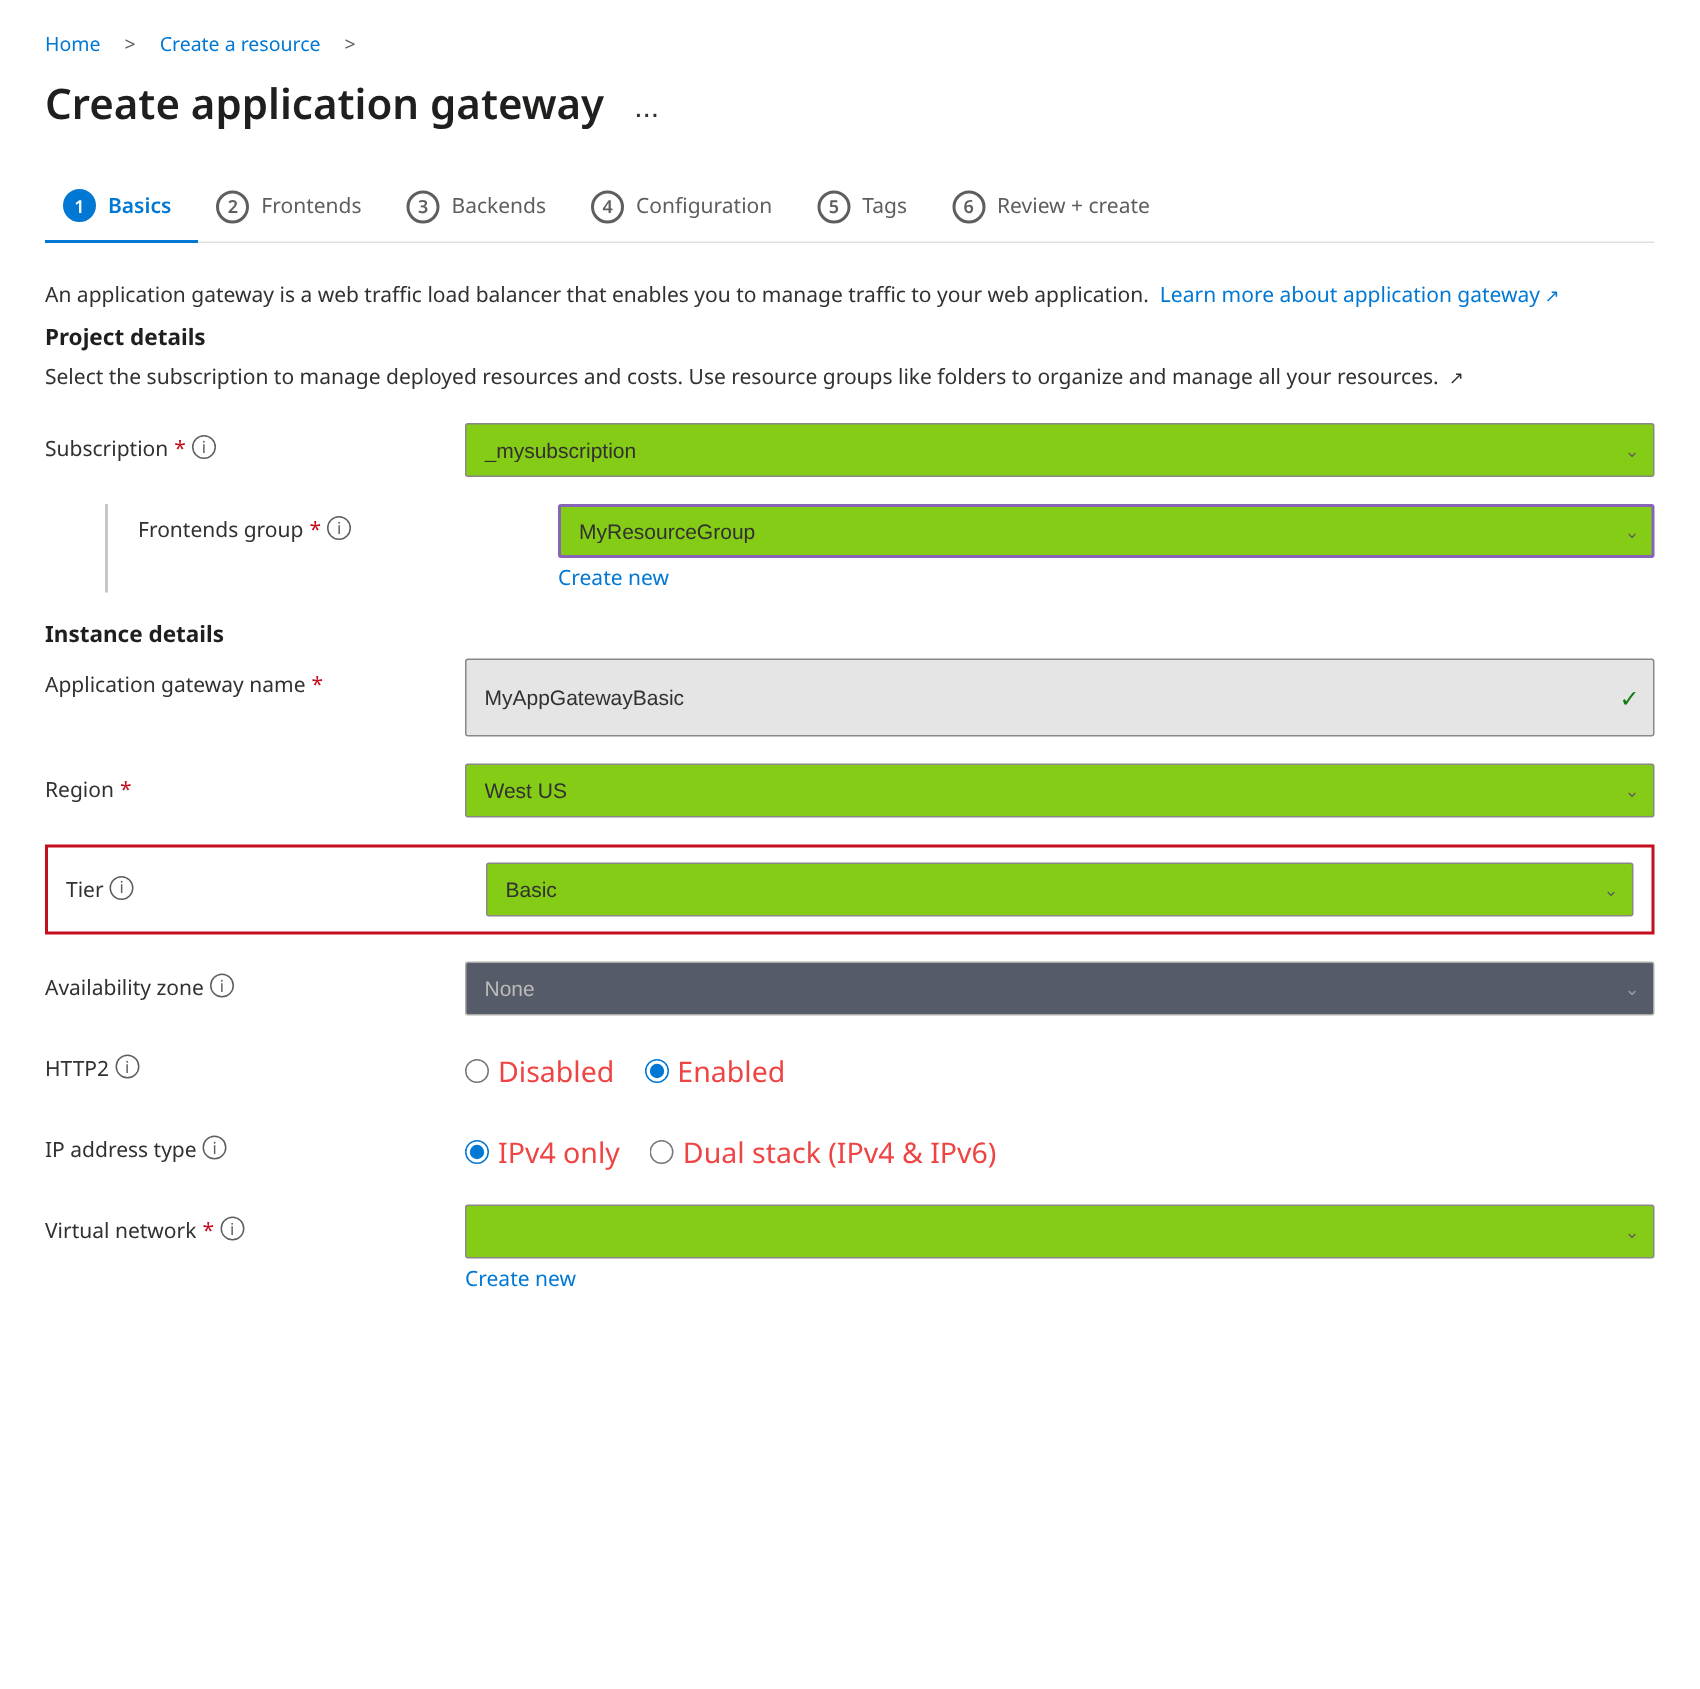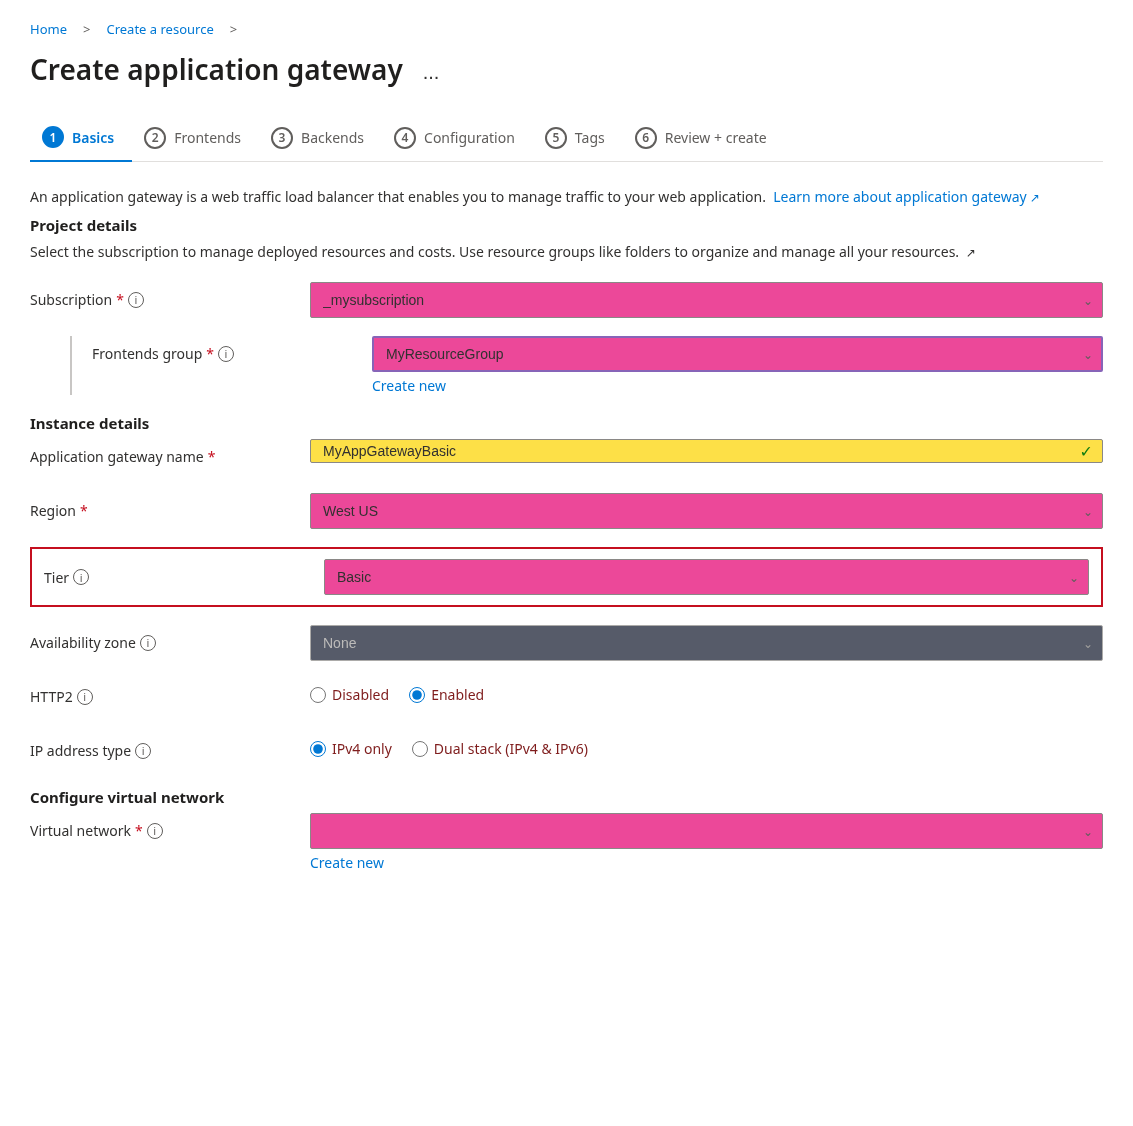--- a/index.html
+++ b/index.html
@@ -118,21 +118,21 @@
       display: flex;
       align-items: flex-start;
       margin-bottom: 18px;
       min-height: 36px;
     }
     .form-label-col {
       width: 280px;
       min-width: 280px;
       padding-top: 8px;
       display: flex;
-      align-items: center;
+      align-items: flex-start;
       gap: 4px;
       font-size: 14px;
       color: #323130;
     }
     .required-star {
       color: #c50f1f;
       font-size: 14px;
     }
     .info-icon {
       display: inline-flex;
@@ -151,21 +151,21 @@
       flex: 1;
     }
     .select-wrapper {
       position: relative;
       width: 100%;
     }
     .select-field {
       width: 100%;
       height: 36px;
       border: 1px solid #8a8886;
-      background: #ec4899;
+      background: #84cc16;
       padding: 0 32px 0 12px;
       font-size: 14px;
       color: #323130;
       appearance: none;
       -webkit-appearance: none;
       cursor: pointer;
       border-radius: 2px;
     }
     .select-field.disabled {
       background: #0f172a;
@@ -180,23 +180,23 @@
       position: absolute;
       right: 10px;
       top: 50%;
       transform: translateY(-50%);
       pointer-events: none;
       font-size: 12px;
       color: #605e5c;
     }
     .input-field {
       width: 100%;
-      height: 24px;
+      height: 52px;
       border: 1px solid #8a8886;
-      background: #fde047;
+      background: #e5e5e5;
       padding: 0 32px 0 12px;
       font-size: 14px;
       color: #323130;
       border-radius: 2px;
     }
     .input-with-check {
       position: relative;
     }
     .input-check-icon {
       position: absolute;
@@ -241,21 +241,21 @@
       align-items: center;
       gap: 6px;
       cursor: pointer;
     }
     .radio-input {
       width: 16px;
       height: 16px;
       accent-color: #0078d4;
       cursor: pointer;
     }
-    .radio-label { font-size: 14px; color: #7f1d1d; }
+    .radio-label { font-size: 19px; color: #ef4444; }
 
     
     .rg-indent {
       display: flex;
       align-items: flex-start;
       margin-bottom: 18px;
     }
     .rg-indent-line {
       width: 2px;
       background: #c8c6c4;
@@ -465,21 +465,20 @@
         <label class="radio-option">
           <input type="radio" class="radio-input" name="iptype" style="">
           <span class="radio-label">Dual stack (IPv4 &amp; IPv6)</span>
         </label>
       </div>
     </div>
   </div>
 </div>
 
 <div>
-  <div class="section-header">Configure virtual network</div>
 
   <div class="form-row">
     <div class="form-label-col">
       <span>Virtual network</span>
       <span class="required-star">*</span>
       <span class="info-icon">i</span>
     </div>
     <div class="form-control-col">
       <div class="select-wrapper">
         <select class="select-field">

